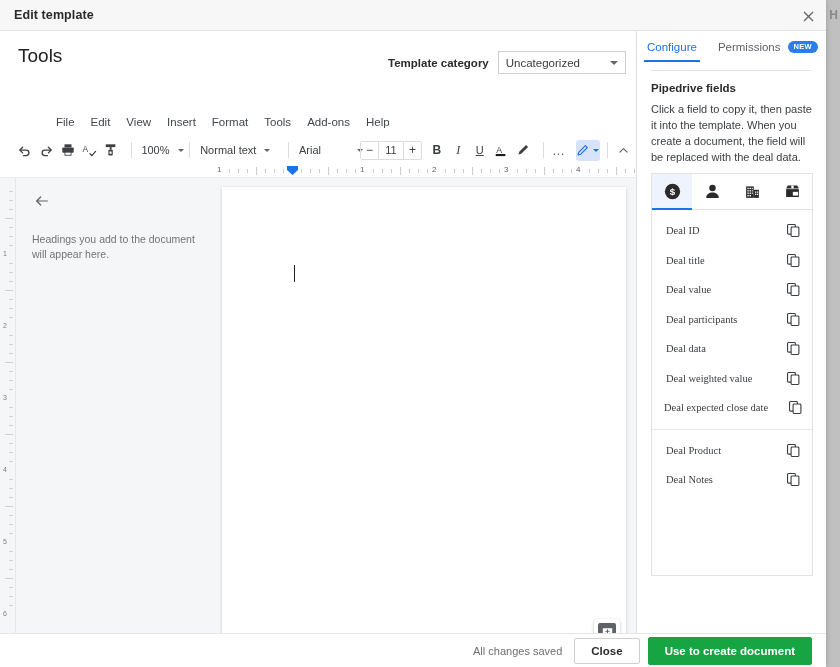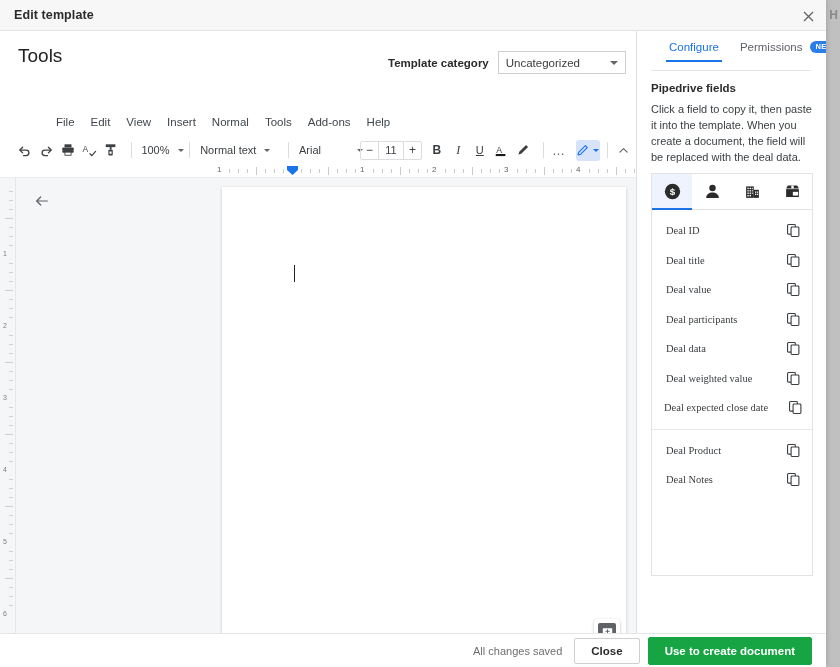--- a/index.html
+++ b/index.html
@@ -163,21 +163,21 @@
     width:18px;height:18px;background:#5f6368;border-radius:2px;
     display:flex;align-items:center;justify-content:center;color:#fff;font-size:11px;
   }
 
   
   .rpanel {
     position:absolute; left:636px; top:31px; width:190px; height:602px;
     background:#ffffff; border-left:1px solid #e0e0e0;
   }
   .rtabs {
-    position:absolute; left:32px; top:10px; width:160px; height:30px;
+    position:absolute; left:10px; top:10px; width:160px; height:30px;
     display:flex; align-items:flex-start;
   }
   .rtab {
     font-size:11.5px; color:#5f6368; padding-bottom:9px; cursor:pointer; position:relative;
   }
   .rtab.active { color:#1a73e8; }
   .rtab.active::after {
     content:""; position:absolute; left:-3px; right:-3px; bottom:0; height:2px; background:#1a73e8;
   }
   .rtab2 { margin-left:21px; display:flex; align-items:center; }
@@ -280,21 +280,21 @@
           <span class="val">Uncategorized</span>
           <span class="caret"></span>
         </div>
       </div>
 
       <div class="menubar">
         <div>File</div>
         <div>Edit</div>
         <div>View</div>
         <div>Insert</div>
-        <div>Normal</div>
+        <div>Format</div>
         <div>Tools</div>
         <div>Add-ons</div>
         <div>Help</div>
       </div>
 
       <div class="toolbar">
         <div class="tb-ico">
           <svg width="15" height="15" viewBox="0 0 16 16">
               <path d="M3.5 7.5h6.2a3 3 0 0 1 0 6H7" stroke="#3c4043" stroke-width="1.4" fill="none" stroke-linecap="round"></path>
               <path d="M6 4.5 3 7.5l3 3" stroke="#3c4043" stroke-width="1.4" fill="none" stroke-linecap="round" stroke-linejoin="round"></path>
@@ -495,20 +495,21 @@
             <div class="vnum" style="top: 432px;">6</div>
           </div>
       </div>
 
       <div class="outline">
         <div class="back">
           <svg width="16" height="16" viewBox="0 0 18 18">
               <path d="M15 9H3.5M7.5 4.5 3 9l4.5 4.5" stroke="#5f6368" stroke-width="1.4" fill="none" stroke-linecap="round" stroke-linejoin="round"></path>
             </svg>
         </div>
+        <div class="hint">Headings you add to the document will appear here.</div>
       </div>
 
       <div class="canvaswrap">
         <div class="page">
           <div class="caret-bar"></div>
         </div>
         <div class="fabcomment">
           <div class="fab-inner">
             <svg width="11" height="11" viewBox="0 0 14 14">
                 <path d="M1 1.5h12v8H8l-2.3 2.6V9.5H1z" fill="#ffffff"></path>

